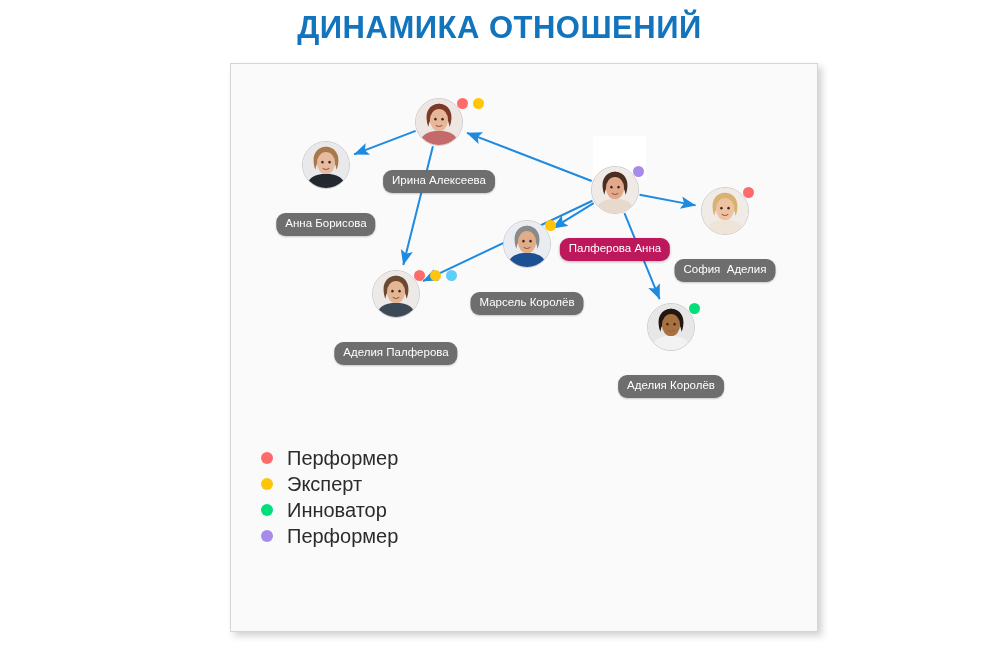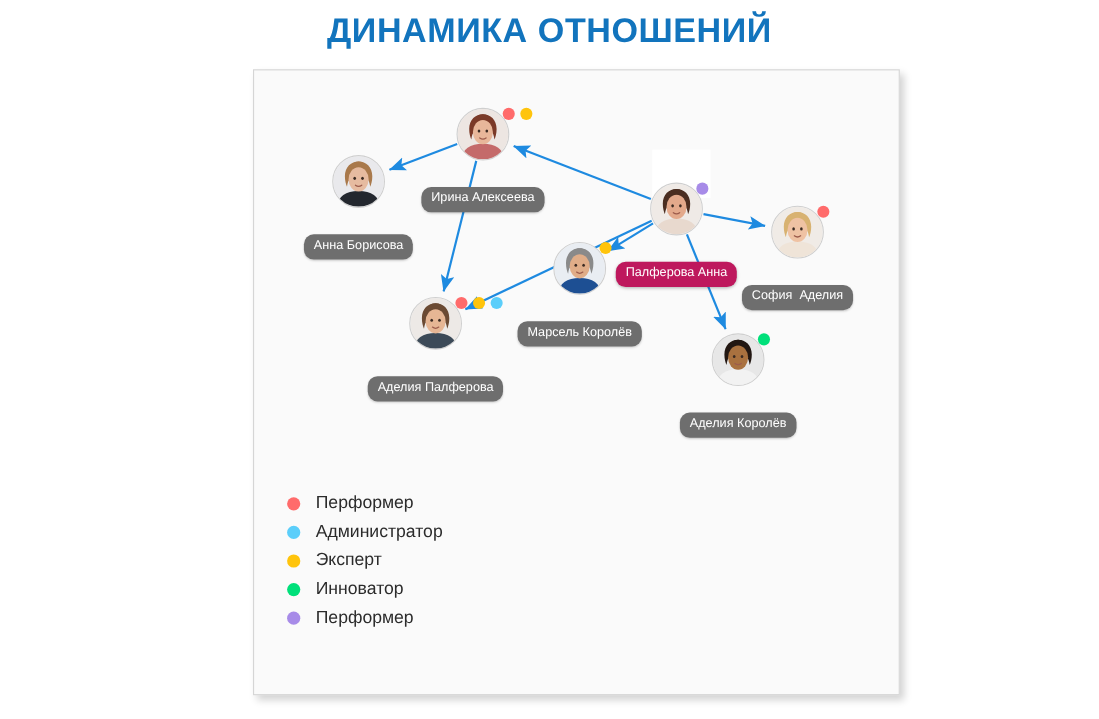--- a/index.html
+++ b/index.html
@@ -127,21 +127,21 @@
     height: 26px;
   }
   .legend-dot {
     width: 12px;
     height: 12px;
     border-radius: 50%;
     margin-right: 14px;
     flex: none;
   }
   .legend-label {
-    font-size: 16px;
+    font-size: 20px;
     color: #2B2B2B;
   }
 </style>
 </head>
 <body>
 
 <div id="page-title">ДИНАМИКА ОТНОШЕНИЙ</div>
 
 <div id="graph-card">
 
@@ -292,24 +292,20 @@
         <div class="node-label">Аделия Королёв</div>
       </div>
     </div>
 
   <div id="legend">
       <div class="legend-row">
         <span class="legend-dot" style="background: rgb(255, 107, 107);"></span>
         <span class="legend-label">Перформер</span>
       </div>
       <div class="legend-row">
-        <span class="legend-dot" style="background: rgb(91, 206, 250);"></span>
-        <span class="legend-label">Администратор</span>
-      </div>
-      <div class="legend-row">
         <span class="legend-dot" style="background: rgb(255, 196, 12);"></span>
         <span class="legend-label">Эксперт</span>
       </div>
       <div class="legend-row">
         <span class="legend-dot" style="background: rgb(0, 224, 122);"></span>
         <span class="legend-label">Инноватор</span>
       </div>
       <div class="legend-row">
         <span class="legend-dot" style="background: rgb(167, 139, 232);"></span>
         <span class="legend-label">Перформер</span>

